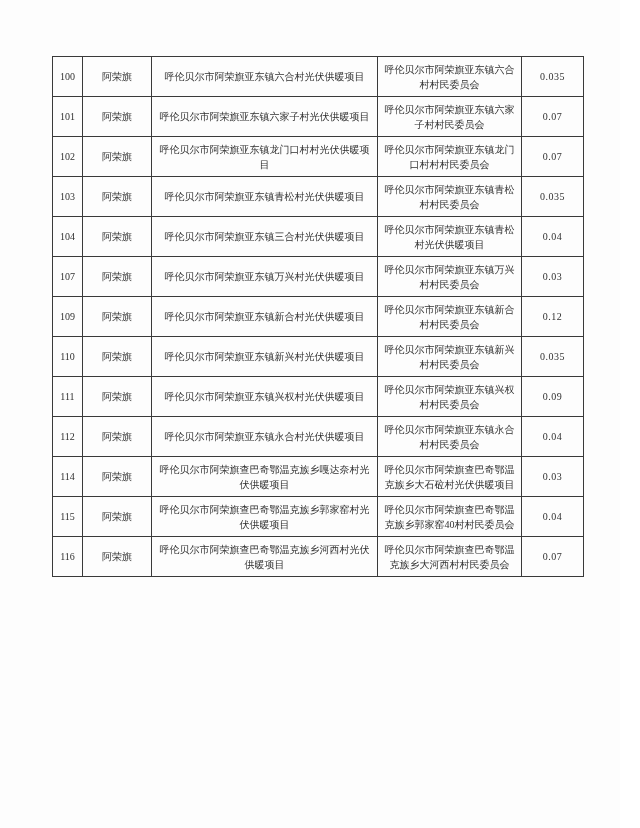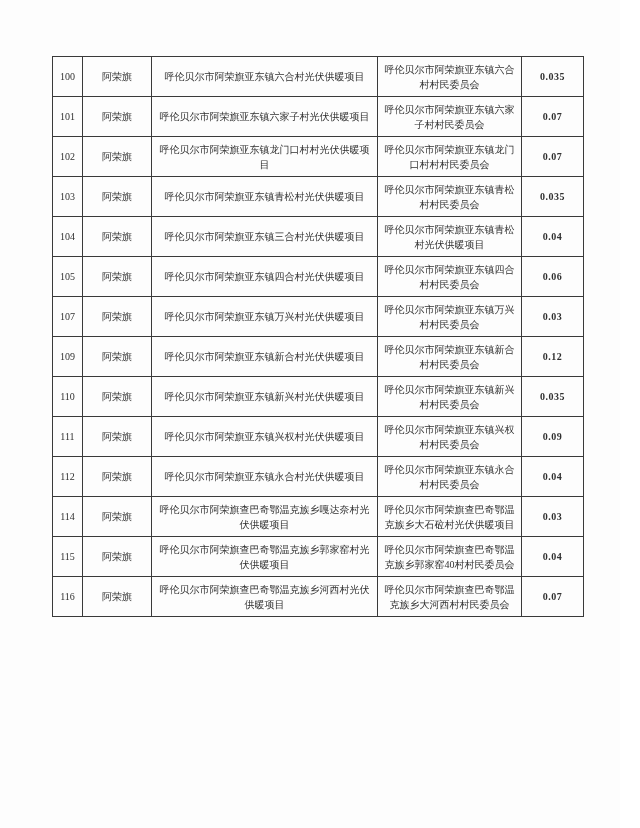--- a/index.html
+++ b/index.html
@@ -34,21 +34,21 @@
     vertical-align: middle;
     padding: 2px 3px;
     height: 40px;
     word-break: break-all;
   }
   .col-no      { width: 30px;  }
   .col-region  { width: 69px;  }
   .col-project { width: 226px; }
   .col-org     { width: 144px; }
   .col-value   { width: 62px;  }
-  .c-value { letter-spacing: 0.5px; font-weight: bold; }
+  .c-value { letter-spacing: 0.5px; }
 </style>
 </head>
 <body>
 
 <div class="page">
   <table class="data-table">
     <colgroup>
       <col class="col-no">
       <col class="col-region">
       <col class="col-project">
@@ -83,27 +83,20 @@
     <td class="c-project">呼伦贝尔市阿荣旗亚东镇青松村光伏供暖项目</td>
     <td class="c-org">呼伦贝尔市阿荣旗亚东镇青松村村民委员会</td>
     <td class="c-value">0.035</td>
   </tr>
         <tr>
     <td class="c-no">104</td>
     <td class="c-region">阿荣旗</td>
     <td class="c-project">呼伦贝尔市阿荣旗亚东镇三合村光伏供暖项目</td>
     <td class="c-org">呼伦贝尔市阿荣旗亚东镇青松村光伏供暖项目</td>
     <td class="c-value">0.04</td>
-  </tr>
-        <tr>
-    <td class="c-no">105</td>
-    <td class="c-region">阿荣旗</td>
-    <td class="c-project">呼伦贝尔市阿荣旗亚东镇四合村光伏供暖项目</td>
-    <td class="c-org">呼伦贝尔市阿荣旗亚东镇四合村村民委员会</td>
-    <td class="c-value">0.06</td>
   </tr>
         <tr>
     <td class="c-no">107</td>
     <td class="c-region">阿荣旗</td>
     <td class="c-project">呼伦贝尔市阿荣旗亚东镇万兴村光伏供暖项目</td>
     <td class="c-org">呼伦贝尔市阿荣旗亚东镇万兴村村民委员会</td>
     <td class="c-value">0.03</td>
   </tr>
         <tr>
     <td class="c-no">109</td>

